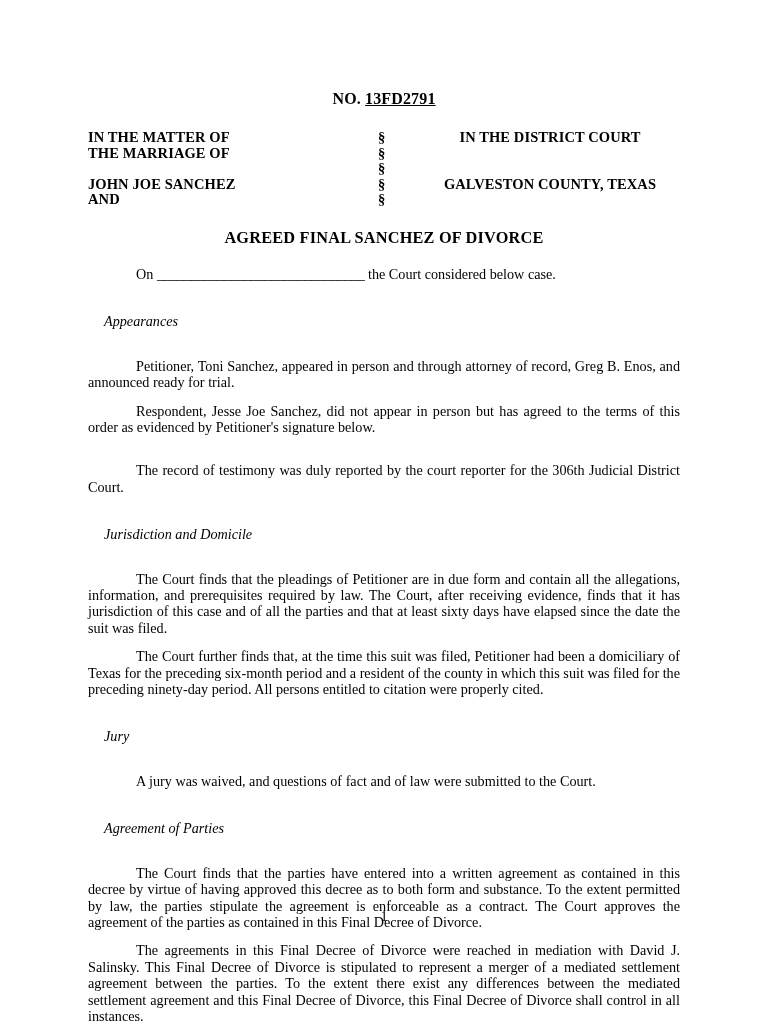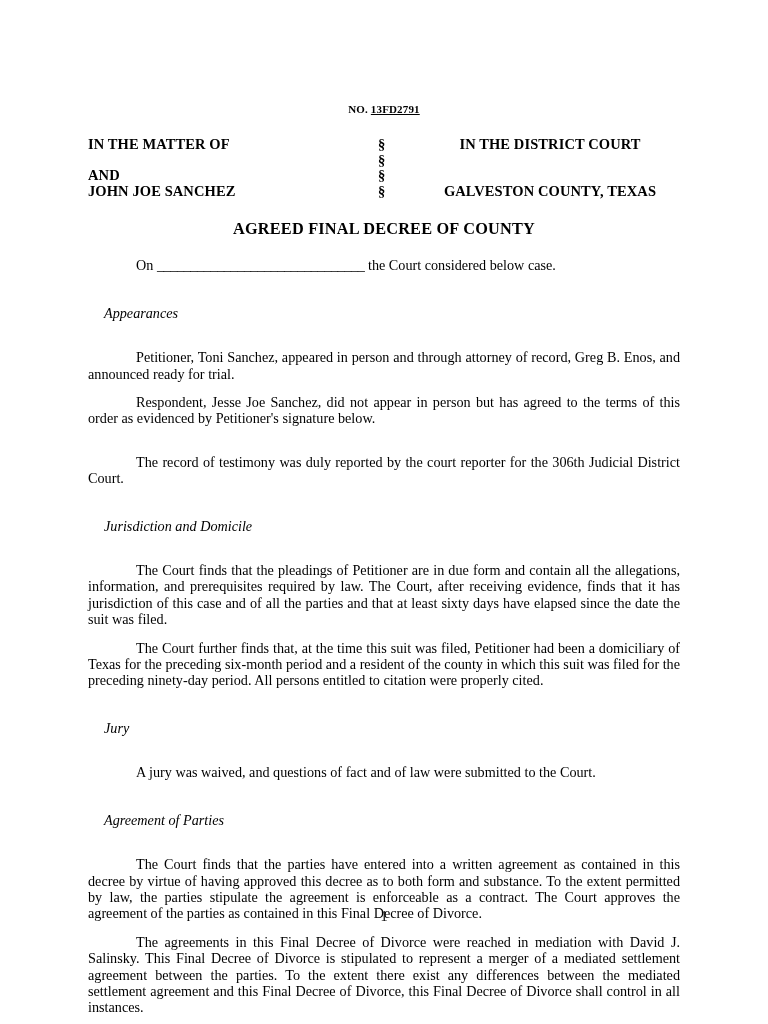--- a/index.html
+++ b/index.html
@@ -31,23 +31,23 @@
     position: absolute;
     left: 88px;
     top: 86px;
     width: 592px;
   }
 
   
   .cause-no {
     text-align: center;
     font-weight: bold;
-    font-size: 11px;
+    font-size: 16px;
     letter-spacing: 0.15px;
-    margin: 17px 0 22px 0;
+    margin: 4px 0 22px 0;
   }
   .cause-no .num {
     text-decoration: underline;
   }
 
   
   .caption {
     width: 100%;
     border-collapse: collapse;
     font-weight: bold;
@@ -123,38 +123,43 @@
     </div>
 
     <table class="caption">
       <tbody>
         <tr>
           <td class="col-left">IN THE MATTER OF</td>
           <td class="col-sec">§</td>
           <td class="col-right">IN THE DISTRICT COURT</td>
         </tr>
         <tr>
+          <td class="col-left">THE MARRIAGE OF</td>
+          <td class="col-sec">§</td>
+          <td class="col-right"></td>
+        </tr>
+        <tr>
           <td class="col-left"></td>
           <td class="col-sec">§</td>
           <td class="col-right"></td>
         </tr>
         <tr>
+          <td class="col-left">JOHN JOE SANCHEZ</td>
+          <td class="col-sec">§</td>
+          <td class="col-right">GALVESTON COUNTY, TEXAS</td>
+        </tr>
+        <tr>
           <td class="col-left">AND</td>
           <td class="col-sec">§</td>
           <td class="col-right"></td>
-        </tr>
-        <tr>
-          <td class="col-left">JOHN JOE SANCHEZ</td>
-          <td class="col-sec">§</td>
-          <td class="col-right">GALVESTON COUNTY, TEXAS</td>
         </tr>
       </tbody>
     </table>
 
-    <div class="doc-title">AGREED FINAL DECREE OF COUNTY</div>
+    <div class="doc-title">AGREED FINAL SANCHEZ OF DIVORCE</div>
 
     <div class="gap-lg"></div>
 
     <p class="body indent"><span>On </span><span class="blank-line">_______________________________</span><span> the Court considered below case.</span></p>
 
     <div class="gap-md"></div>
 
     <div class="heading">Appearances</div>
     <div class="gap-sm"></div>
     <p class="body indent">Petitioner, Toni Sanchez, appeared in person and through attorney of record, Greg B. Enos, and announced ready for trial.</p>

